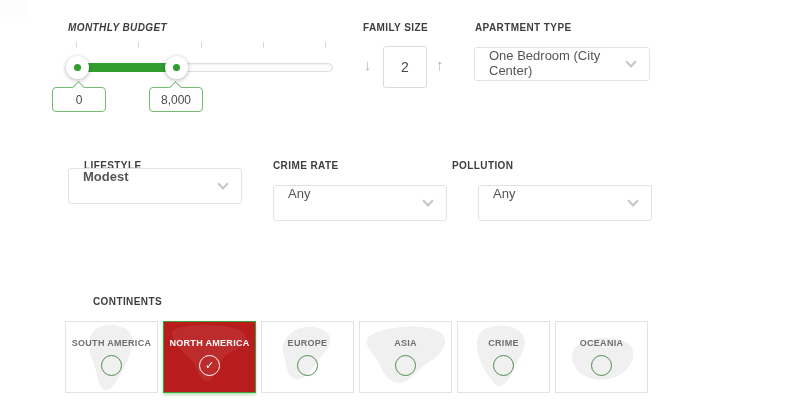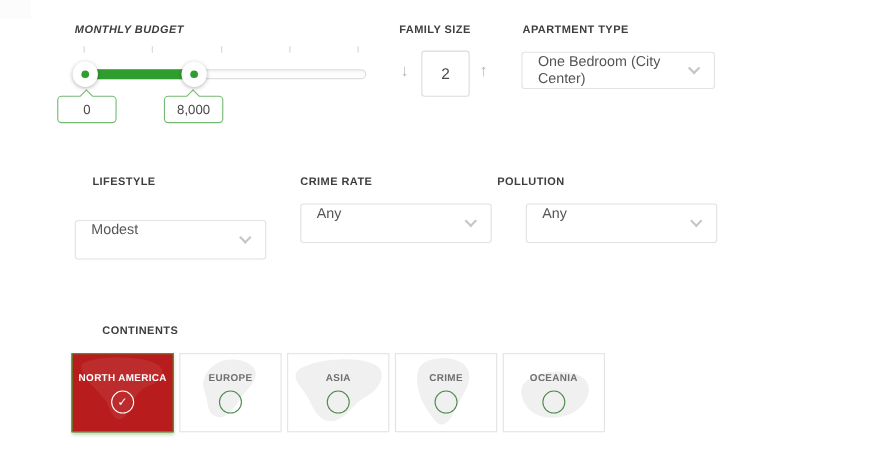--- a/index.html
+++ b/index.html
@@ -79,21 +79,21 @@
     font-size: 14px; color: #4a4a4a;
   }
 
   
   .dropdown {
     position: absolute; background: #fff; border: 1px solid #e2e2e2;
     border-radius: 3px; display: flex; align-items: flex-start;
     padding: 0 14px; font-size: 13px; color: #555; cursor: pointer;
   }
   .dd-apartment { left: 474px; top: 47px;  width: 176px; height: 34px; }
-  .dd-lifestyle { left: 68px;  top: 200px; width: 174px; height: 36px; }
+  .dd-lifestyle { left: 68px;  top: 168px; width: 174px; height: 36px; font-weight: bold; }
   .dd-crime     { left: 273px; top: 185px; width: 174px; height: 36px; }
   .dd-pollution { left: 478px; top: 185px; width: 174px; height: 36px; }
   .chevron {
     position: absolute; right: 14px; top: 50%;
     width: 8px; height: 8px; margin-top: -6px;
     border-right: 2px solid #c6c6c6; border-bottom: 2px solid #c6c6c6;
     transform: rotate(45deg);
   }
 
   
@@ -185,20 +185,27 @@
   <i class="chevron"></i>
 </div>
 <div class="dropdown dd-pollution">
   <span>Any</span>
   <i class="chevron"></i>
 </div>
 
 <div class="field-label lbl-continents">CONTINENTS</div>
 <div class="continents-row">
 
+  <div class="tile">
+    <svg class="silhouette" viewBox="0 0 93 72">
+        <path fill="#f0f0f0" d="M38 4 C55 0 70 8 68 22 C66 36 58 52 48 66 C42 74 34 70 32 56 C30 42 22 34 24 20 C25 10 30 6 38 4 Z"></path>
+      </svg>
+    <span class="tile-label">SOUTH AMERICA</span>
+    <span class="radio"></span>
+  </div>
 
   <div class="tile selected">
     <svg class="silhouette" viewBox="0 0 93 72">
         <path fill="#f0f0f0" d="M10 8 C30 0 66 2 80 10 C88 16 82 26 70 30 C60 34 56 44 50 56 C46 64 38 62 34 50 C30 38 18 32 12 22 C8 16 6 10 10 8 Z"></path>
       </svg>
     <span class="tile-label">NORTH AMERICA</span>
     <span class="radio">✓</span>
   </div>
 
   <div class="tile">

